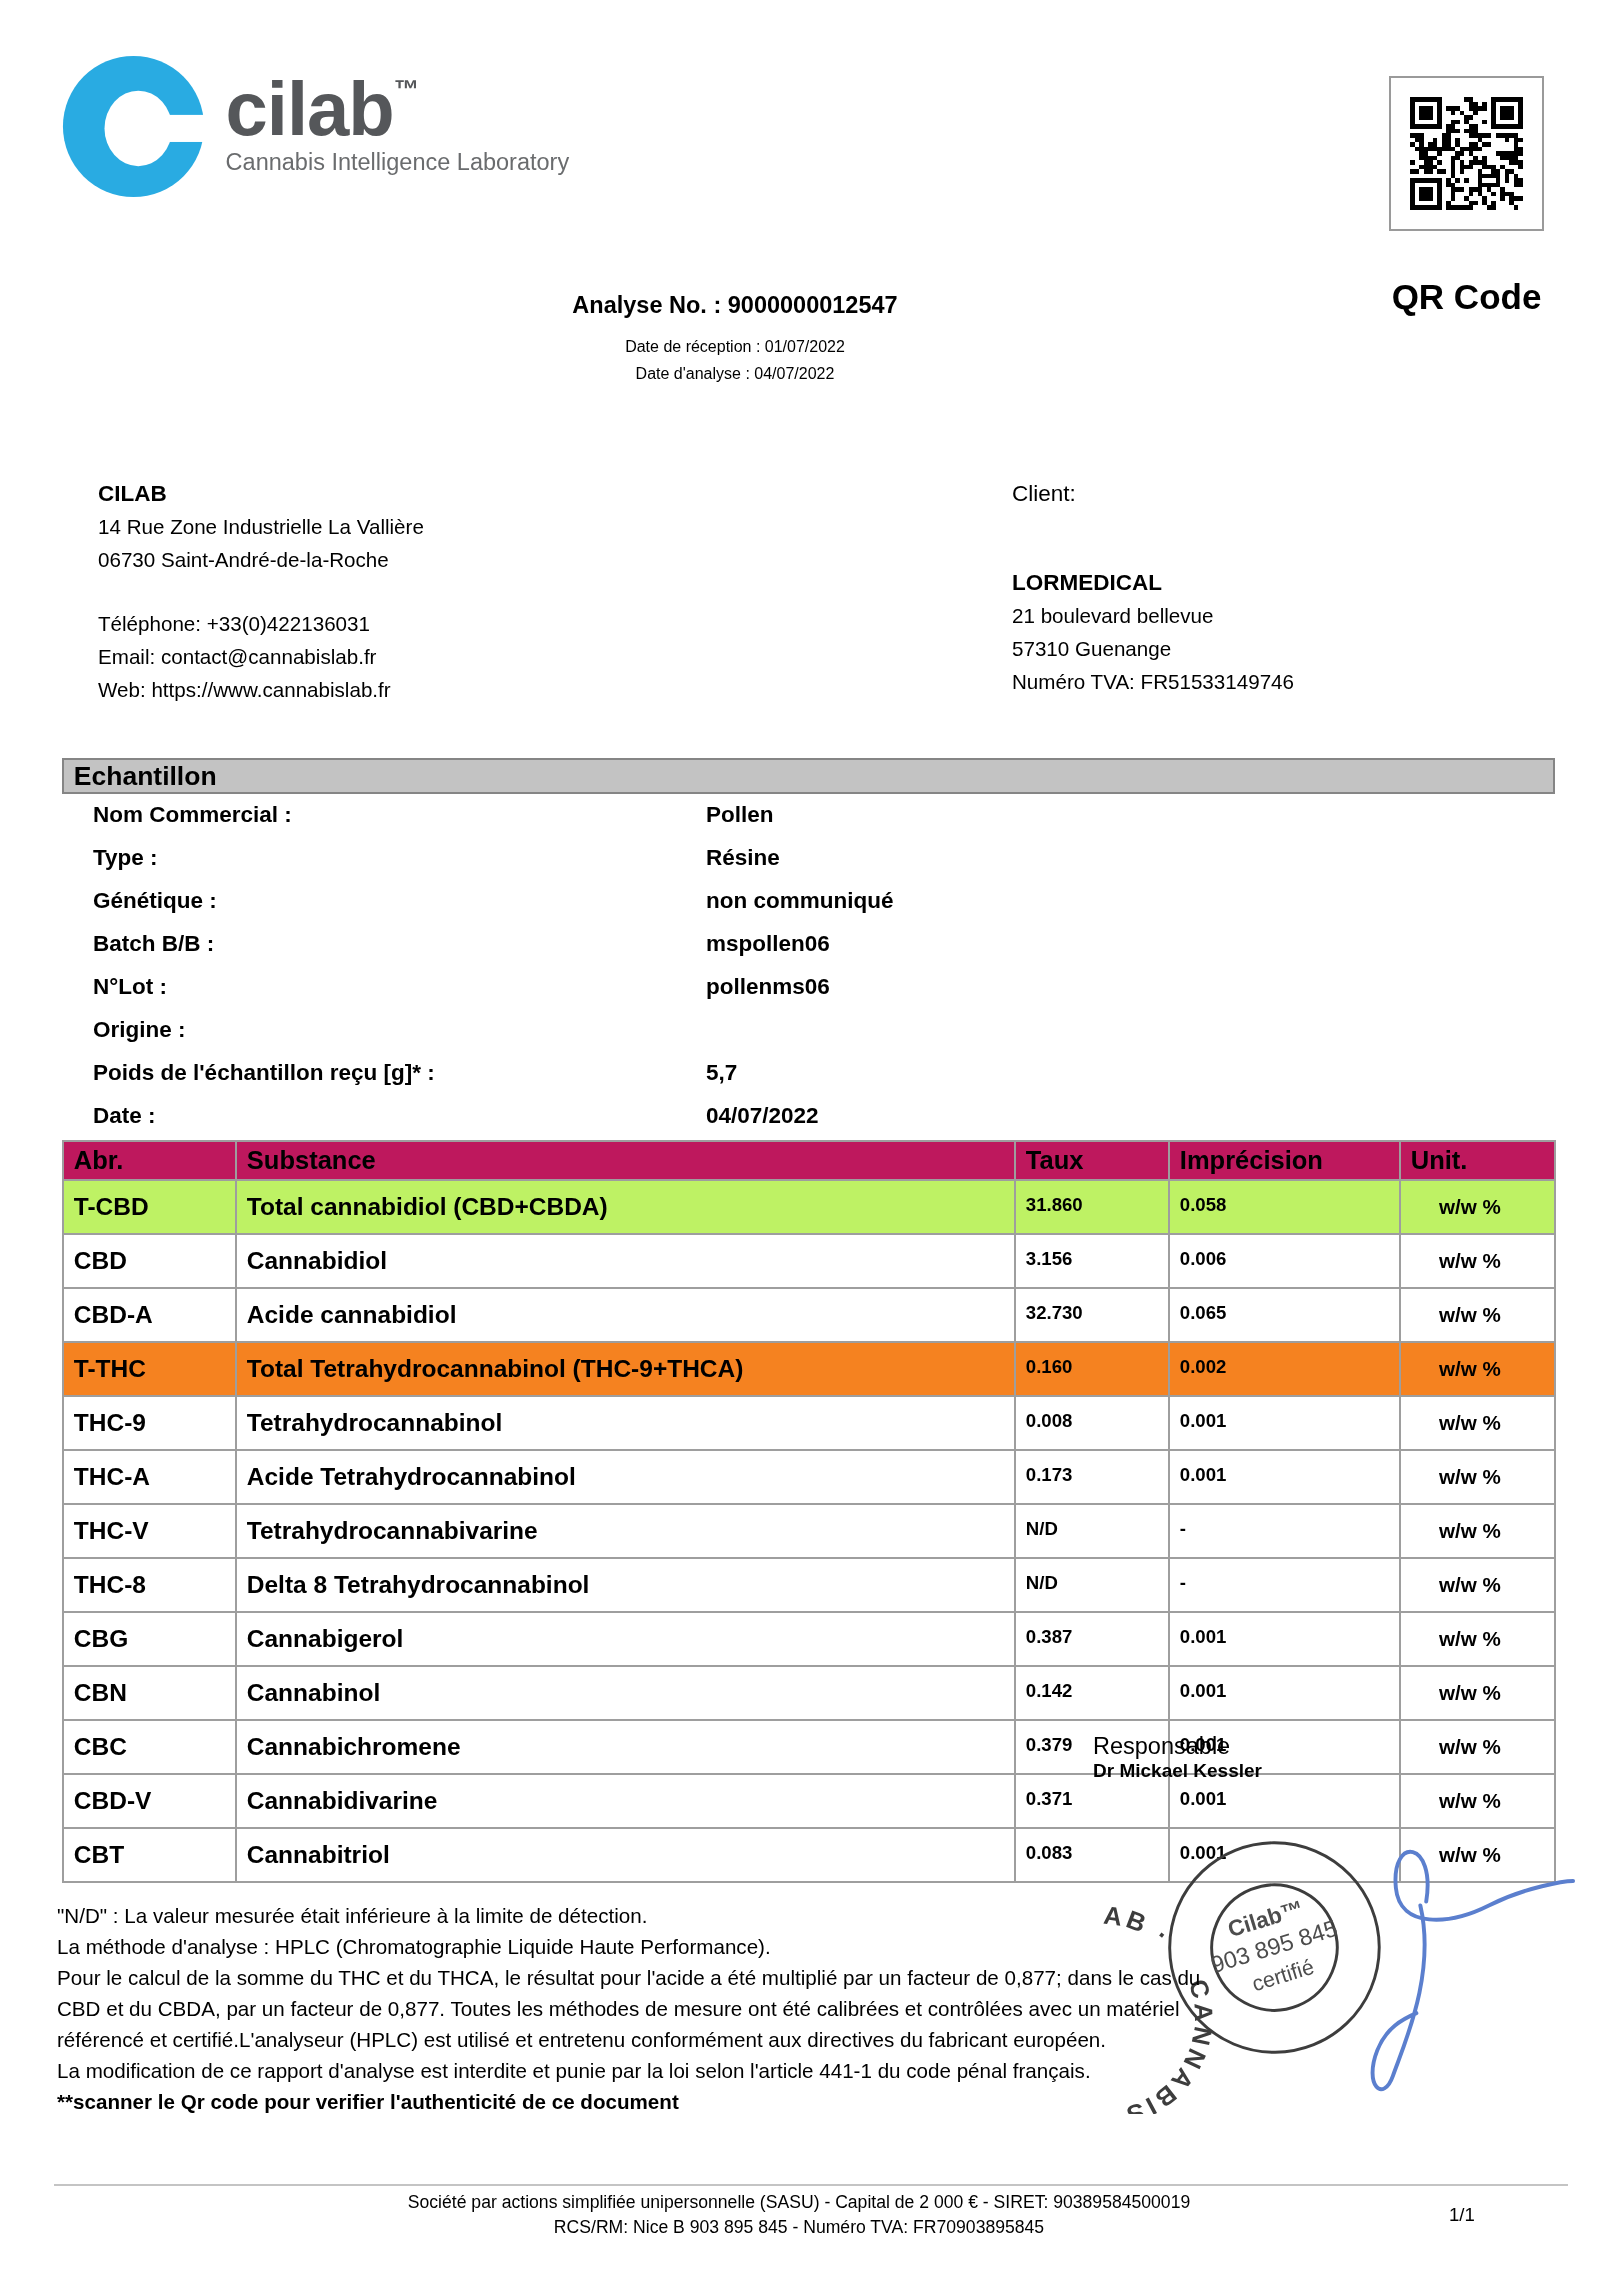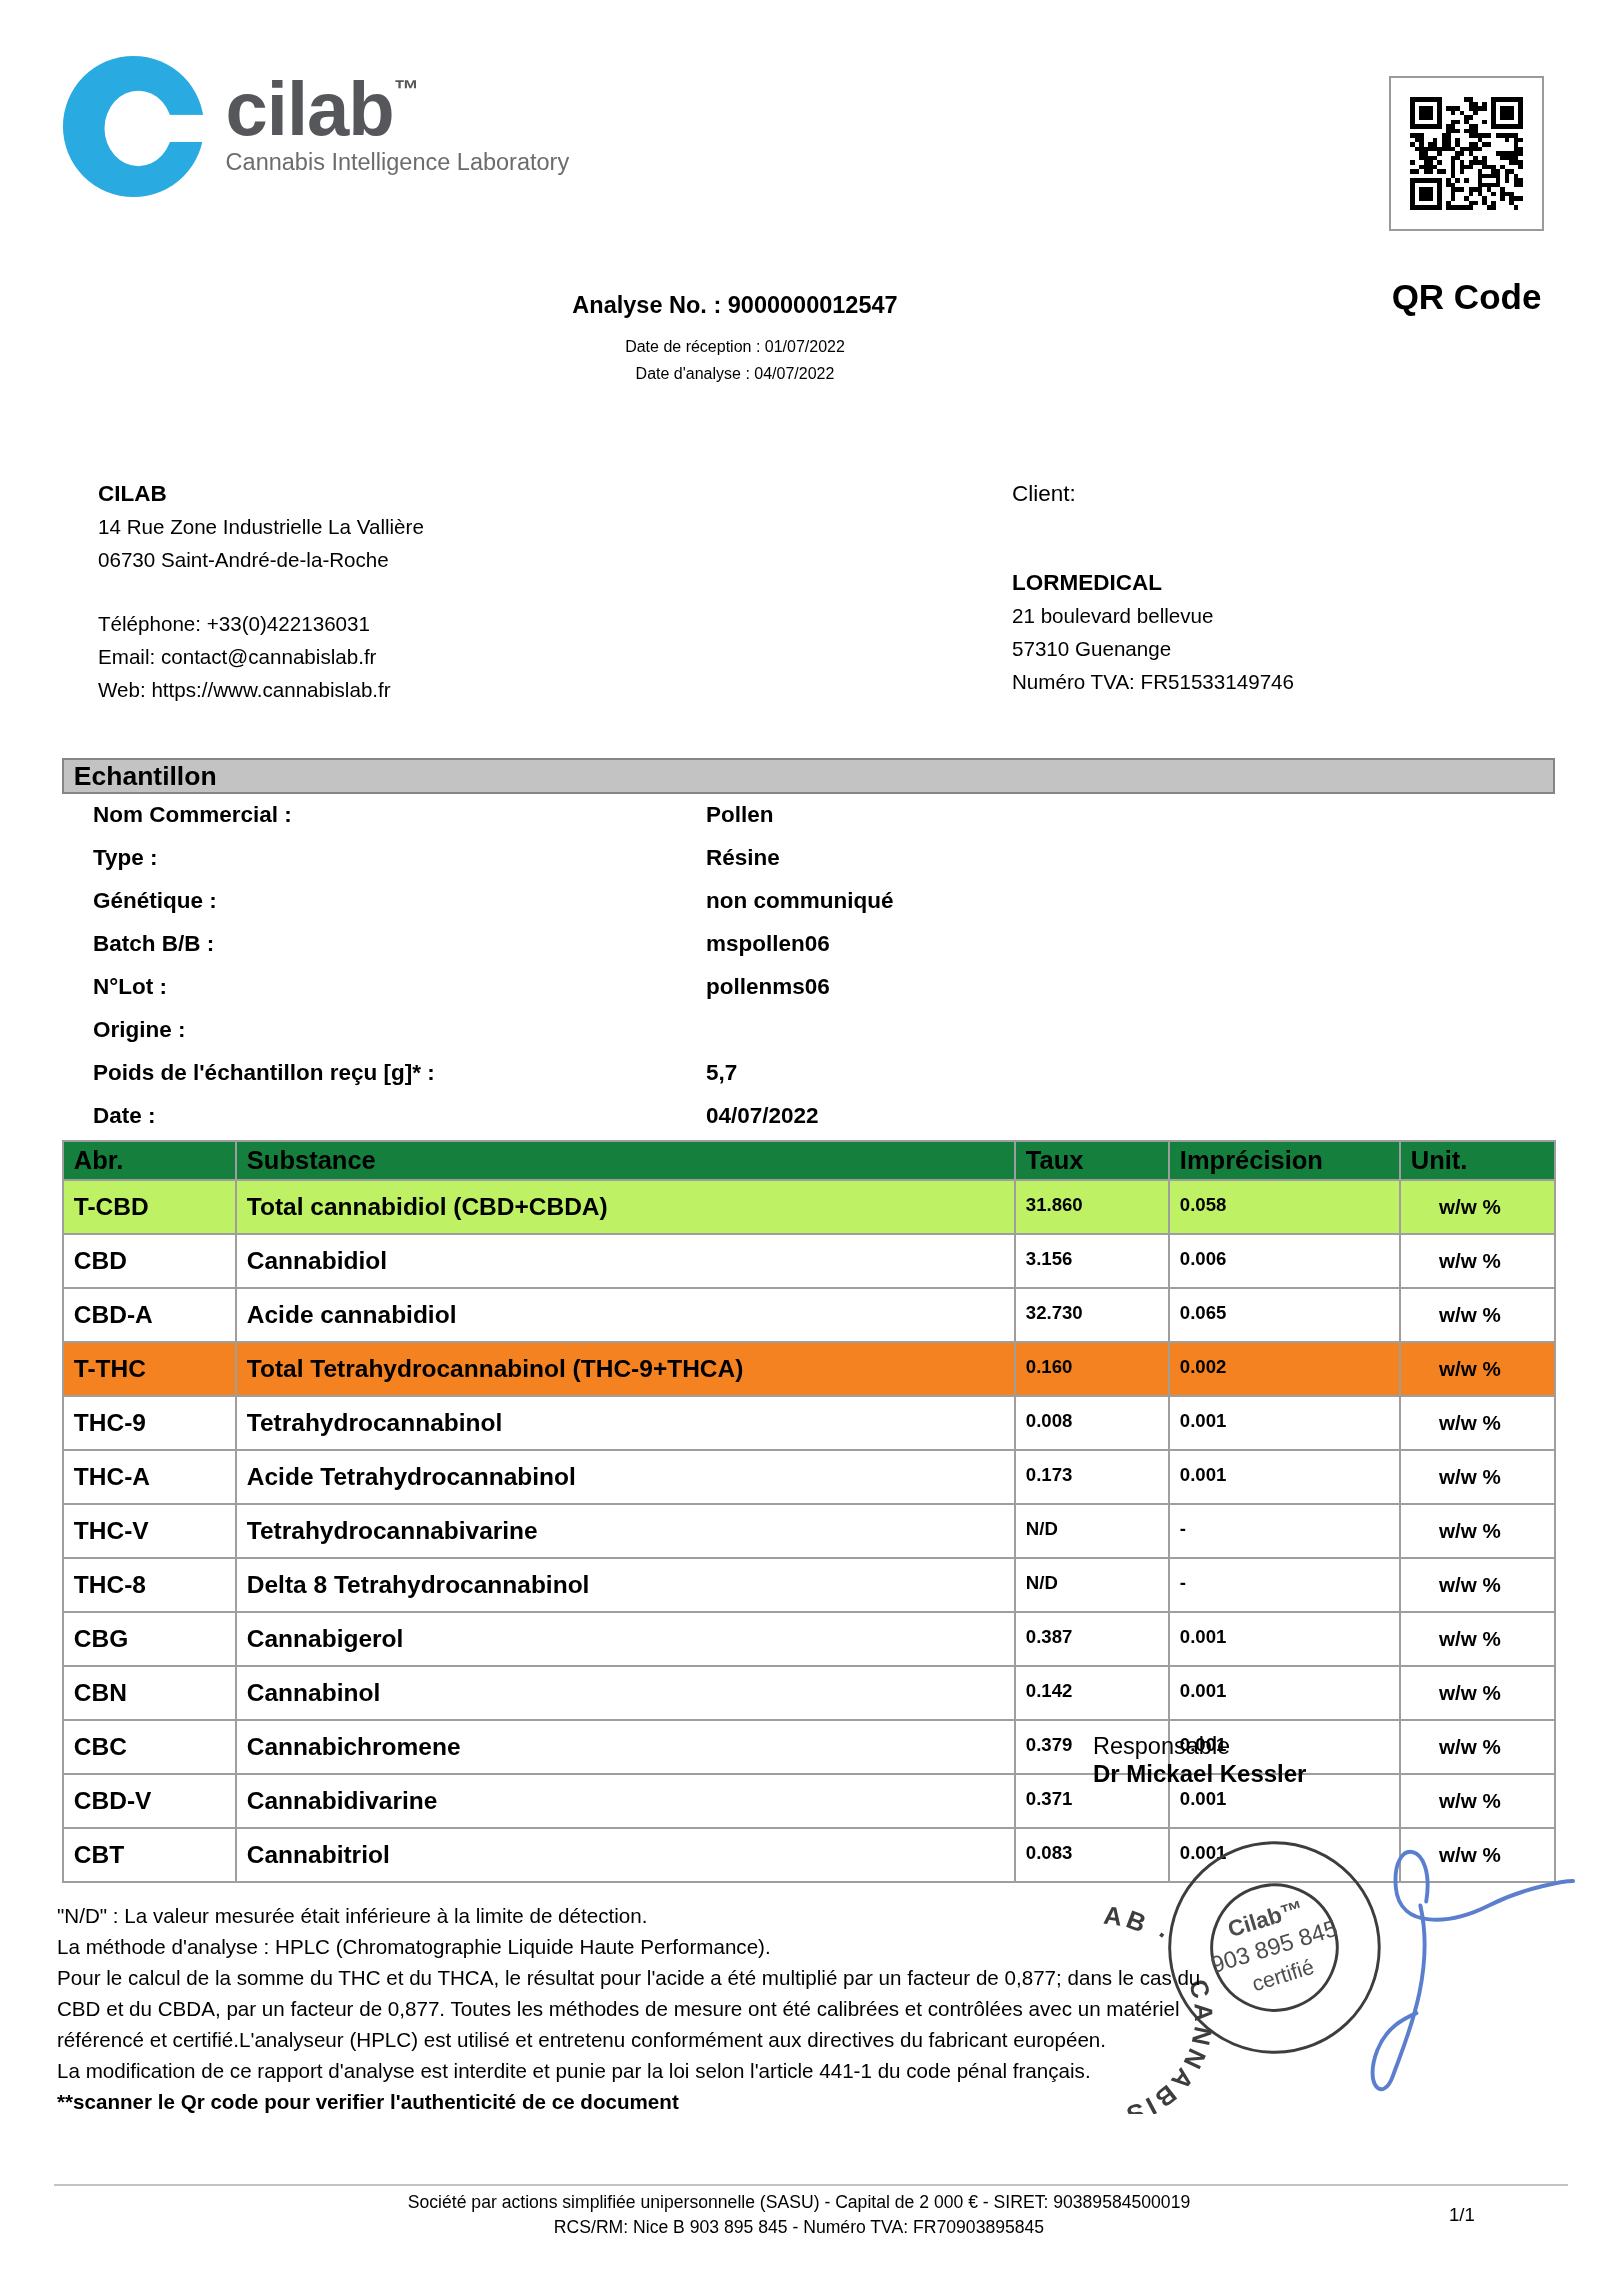--- a/index.html
+++ b/index.html
@@ -43,33 +43,33 @@
                font-size:26.5px;font-weight:bold;padding-left:9.8px;line-height:32px;}
   .sample-fields{left:93px;top:802px;width:1274px;}
   .sample-row{height:43px;display:flex;}
   .sample-label{width:613px;font-size:22.5px;font-weight:bold;}
   .sample-value{font-size:22.5px;font-weight:bold;}
 
   
   .results{left:62px;top:1140px;}
   table{border-collapse:collapse;width:1493px;table-layout:fixed;}
   th,td{border:2px solid #9e9e9e;padding:0 0 0 9.8px;text-align:left;overflow:hidden;white-space:nowrap;}
-  thead th{background:#15803d;height:37px;font-size:25.5px;font-weight:bold;}
+  thead th{background:#be185d;height:37px;font-size:25.5px;font-weight:bold;}
   td{height:39px;}
   td.c-abr{font-size:24.5px;font-weight:bold;}
   td.c-substance{font-size:24.5px;font-weight:bold;}
   td.c-taux,td.c-imprecision{font-size:18.6px;font-weight:bold;vertical-align:top;padding-top:13px;}
   td.c-unit{font-size:20.6px;font-weight:bold;padding-left:38px;}
   col.w-abr{width:173px;} col.w-substance{width:779px;} col.w-taux{width:154px;}
   col.w-imprecision{width:231px;} col.w-unit{width:155px;}
 
   
   .sig-block{left:1093px;top:1733px;}
   .resp-label{font-size:23.5px;}
-  .resp-name{font-size:24px;font-weight:bold;}
+  .resp-name{font-size:19px;font-weight:bold;}
   .stamp-svg{left:1103px;top:1786px;}
 
   
   .notes{left:57px;top:1900px;width:1176px;}
   .notes p{margin:0;font-size:20.6px;line-height:31px;}
   .scan-note{font-size:21.6px;font-weight:bold;margin-top:1px;}
 
   
   .footer-rule{left:54px;top:2184px;width:1514px;border-top:2px solid #c4c4c4;}
   .footer-text{left:54px;top:2190px;width:1490px;text-align:center;font-size:17.6px;line-height:24.5px;}

